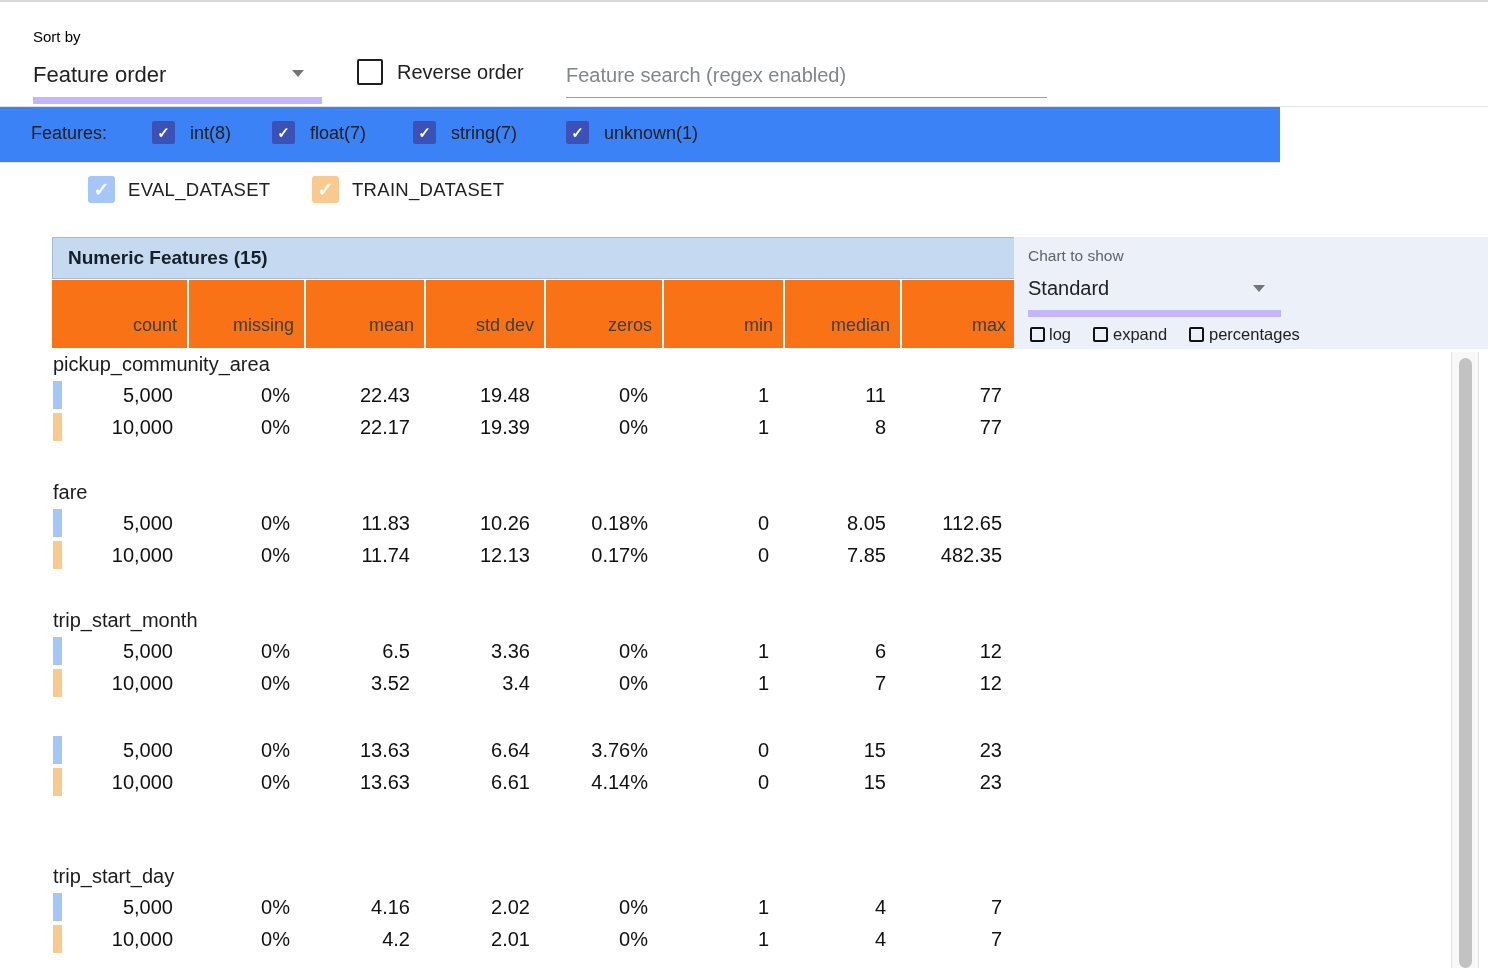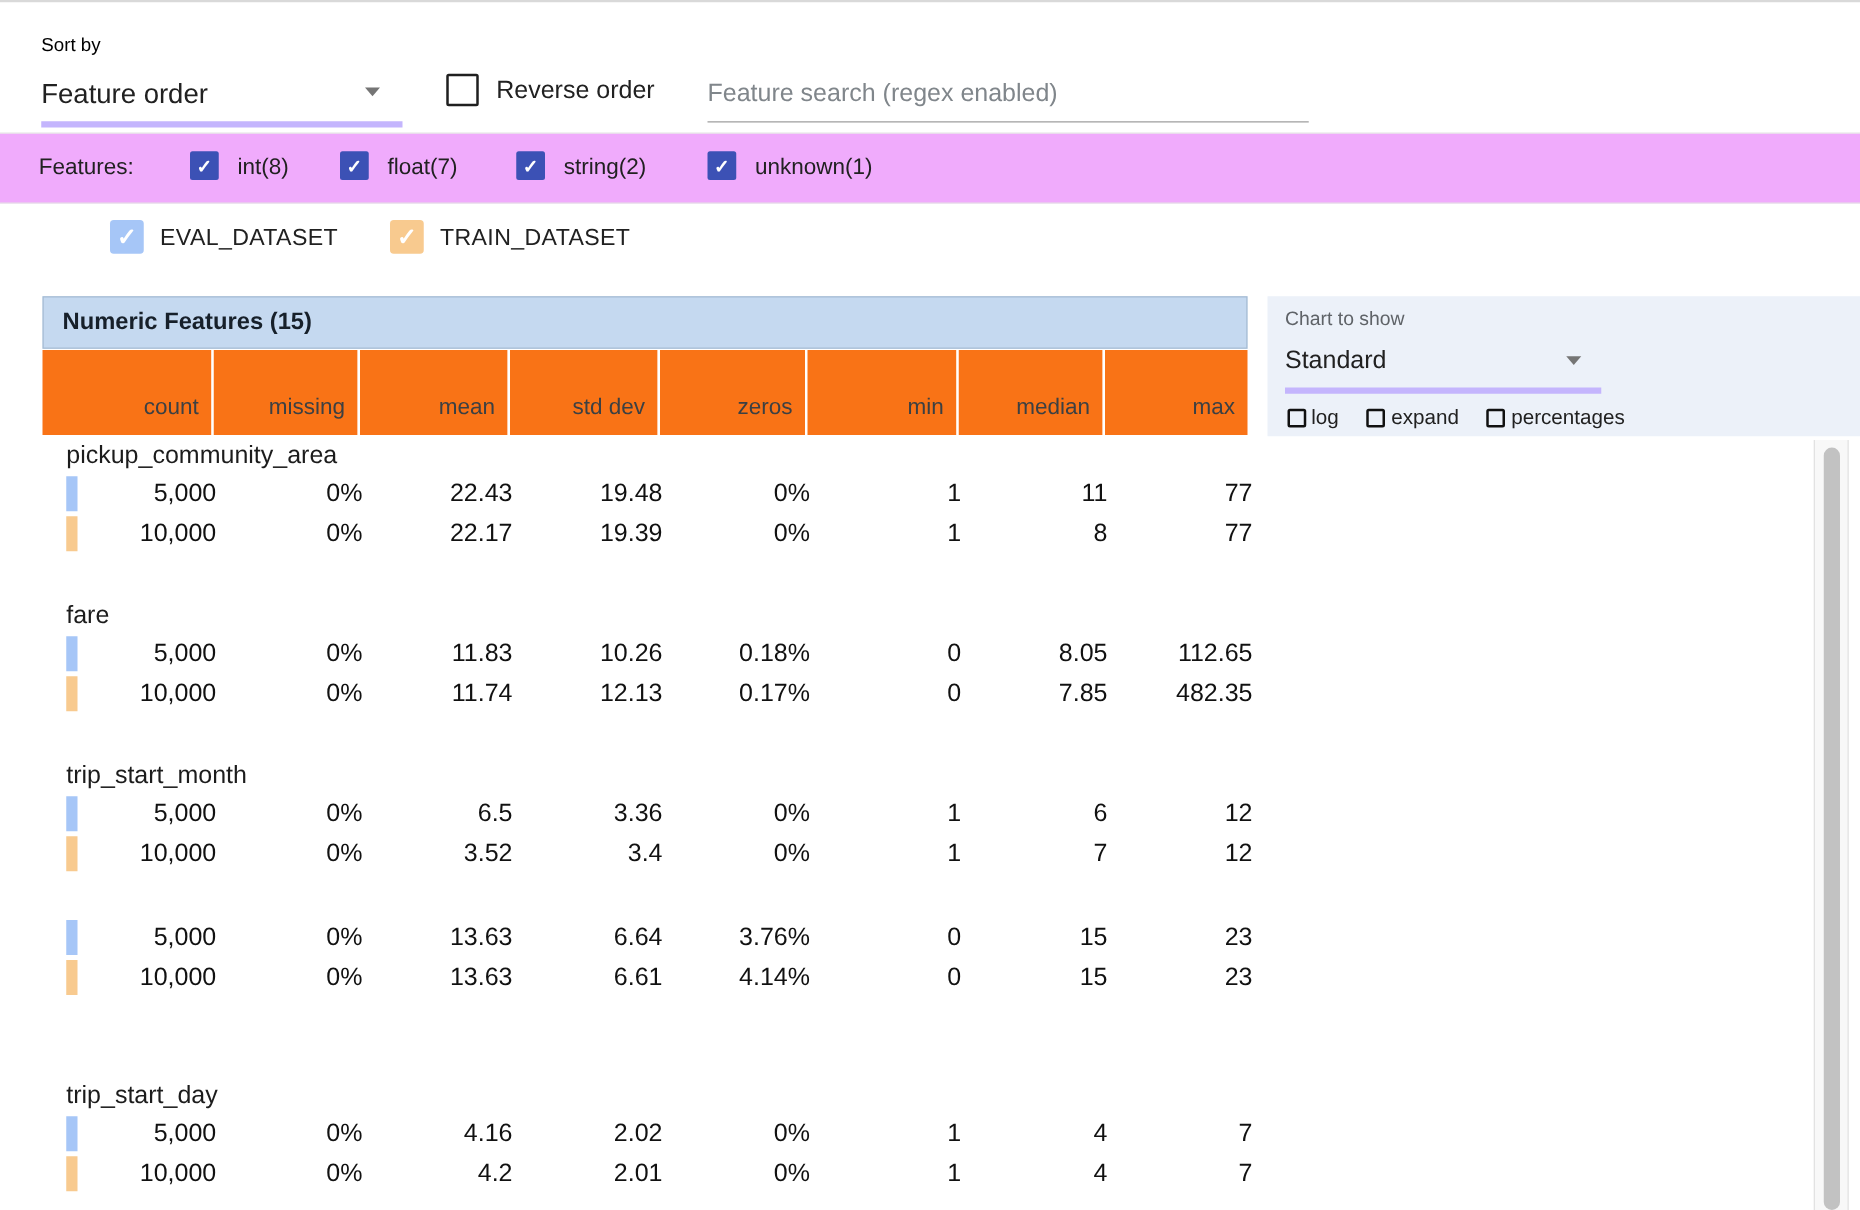--- a/index.html
+++ b/index.html
@@ -3,45 +3,45 @@
 <meta charset="utf-8">
 <style>
   html,body{margin:0;padding:0;background:#fff;}
   .app{position:relative;width:1488px;height:968px;overflow:hidden;background:#fff;
        font-family:"Liberation Sans",sans-serif;color:#202124;}
   .abs{position:absolute;}
   
   .top-line{left:0;top:0;width:1488px;height:2px;background:#D9D9D9;}
   .toolbar{left:0;top:2px;width:1488px;height:104px;border-bottom:1px solid #E3E3E3;background:#fff;}
   .sortby-label{left:33px;top:26px;font-size:15px;color:#000000;}
-  .select{border-bottom:5px solid #c4b5fd;}
+  .select{border-bottom:7px solid #c4b5fd;}
   .sort-select{left:33px;top:52px;width:289px;height:43px;font-size:22px;color:#212121;cursor:pointer;}
   .sort-select .val{position:absolute;left:0;top:8px;}
   .dd-arrow{position:absolute;width:0;height:0;border-left:6px solid transparent;border-right:6px solid transparent;border-top:7px solid #757575;}
   .sort-select .dd-arrow{right:18px;top:16px;}
   .cb-outline{box-sizing:border-box;border:2px solid #1F1F1F;border-radius:2px;background:#fff;cursor:pointer;}
   .reverse-box{left:357px;top:57px;width:26px;height:26px;}
   .reverse-label{left:397px;top:59px;font-size:20px;color:#212121;}
   .search-field{left:566px;top:52px;width:481px;height:43px;}
   .search-field input{width:100%;height:100%;border:none;outline:none;border-bottom:1px solid #9E9E9E;
       font-family:"Liberation Sans",sans-serif;font-size:20px;color:#212121;background:transparent;padding:0;}
   .search-field input::placeholder{color:#80868B;opacity:1;}
   
-  .features-bar{left:0;top:107px;width:1488px;height:55px;border-bottom:1px solid #E3E3E3;background:#f0abfc;}
+  .features-bar{left:0;top:107px;width:1280px;height:55px;border-bottom:1px solid #E3E3E3;background:#3b82f6;}
   .features-label{left:31px;top:16px;font-size:18px;color:#212121;}
   .type-box{width:23px;height:23px;border-radius:2px;top:14px;display:flex;align-items:center;justify-content:center;
       color:#fff;font-size:15px;font-weight:bold;cursor:pointer;}
   .type-label{top:16px;font-size:18px;color:#212121;}
   
   .dataset-bar{left:0;top:163px;width:1488px;height:74px;background:#fff;}
   .ds-box{width:27px;height:27px;border-radius:3px;top:13px;display:flex;align-items:center;justify-content:center;
       color:#fff;font-size:19px;font-weight:bold;cursor:pointer;}
   .ds-label{top:16px;font-size:18.5px;color:#212121;letter-spacing:.3px;}
   
-  .table-header{left:34px;top:237px;width:843px;height:111px;}
+  .table-header{left:52px;top:237px;width:843px;height:111px;}
   .title-bar{position:absolute;left:0;top:0;width:964px;height:42px;box-sizing:border-box;
       background:#C5D9F0;border:1px solid #A6BCD4;}
   .title-bar span{position:absolute;left:15px;top:9px;font-size:19px;font-weight:bold;color:#17202A;}
   .header-row{position:absolute;left:0;top:43px;width:964px;height:68px;display:grid;
       grid-template-columns:135px 117px 120px 120px 118px 121px 117px 116px;}
   .header-cell{background:#f97316;border-left:2px solid #fff;box-sizing:border-box;position:relative;}
   .header-cell:first-child{border-left:none;}
   .header-cell span{position:absolute;right:10px;bottom:12px;font-size:18px;color:#3C4043;}
   
   .chart-panel{left:1014px;top:237px;width:558px;height:112px;background:#ECF1F9;}
@@ -84,21 +84,21 @@
     </div>
   </div>
 
   <div class="abs features-bar">
     <div class="abs features-label">Features:</div>
     <div class="abs type-box" style="left:152px;background:#3C51B5">✓</div>
     <div class="abs type-label" style="left:190px">int(8)</div>
     <div class="abs type-box" style="left:272px;background:#3C51B5">✓</div>
     <div class="abs type-label" style="left:310px">float(7)</div>
     <div class="abs type-box" style="left:413px;background:#3C51B5">✓</div>
-    <div class="abs type-label" style="left:451px">string(2)</div>
+    <div class="abs type-label" style="left:451px">string(7)</div>
     <div class="abs type-box" style="left:566px;background:#3C51B5">✓</div>
     <div class="abs type-label" style="left:604px">unknown(1)</div>
   </div>
 
   <div class="abs dataset-bar">
     <div class="abs ds-box" style="left:88px;background:#A6C6F7">✓</div>
     <div class="abs ds-label" style="left:128px">EVAL_DATASET</div>
     <div class="abs ds-box" style="left:312px;background:#F8CA8F">✓</div>
     <div class="abs ds-label" style="left:352px">TRAIN_DATASET</div>
   </div>

